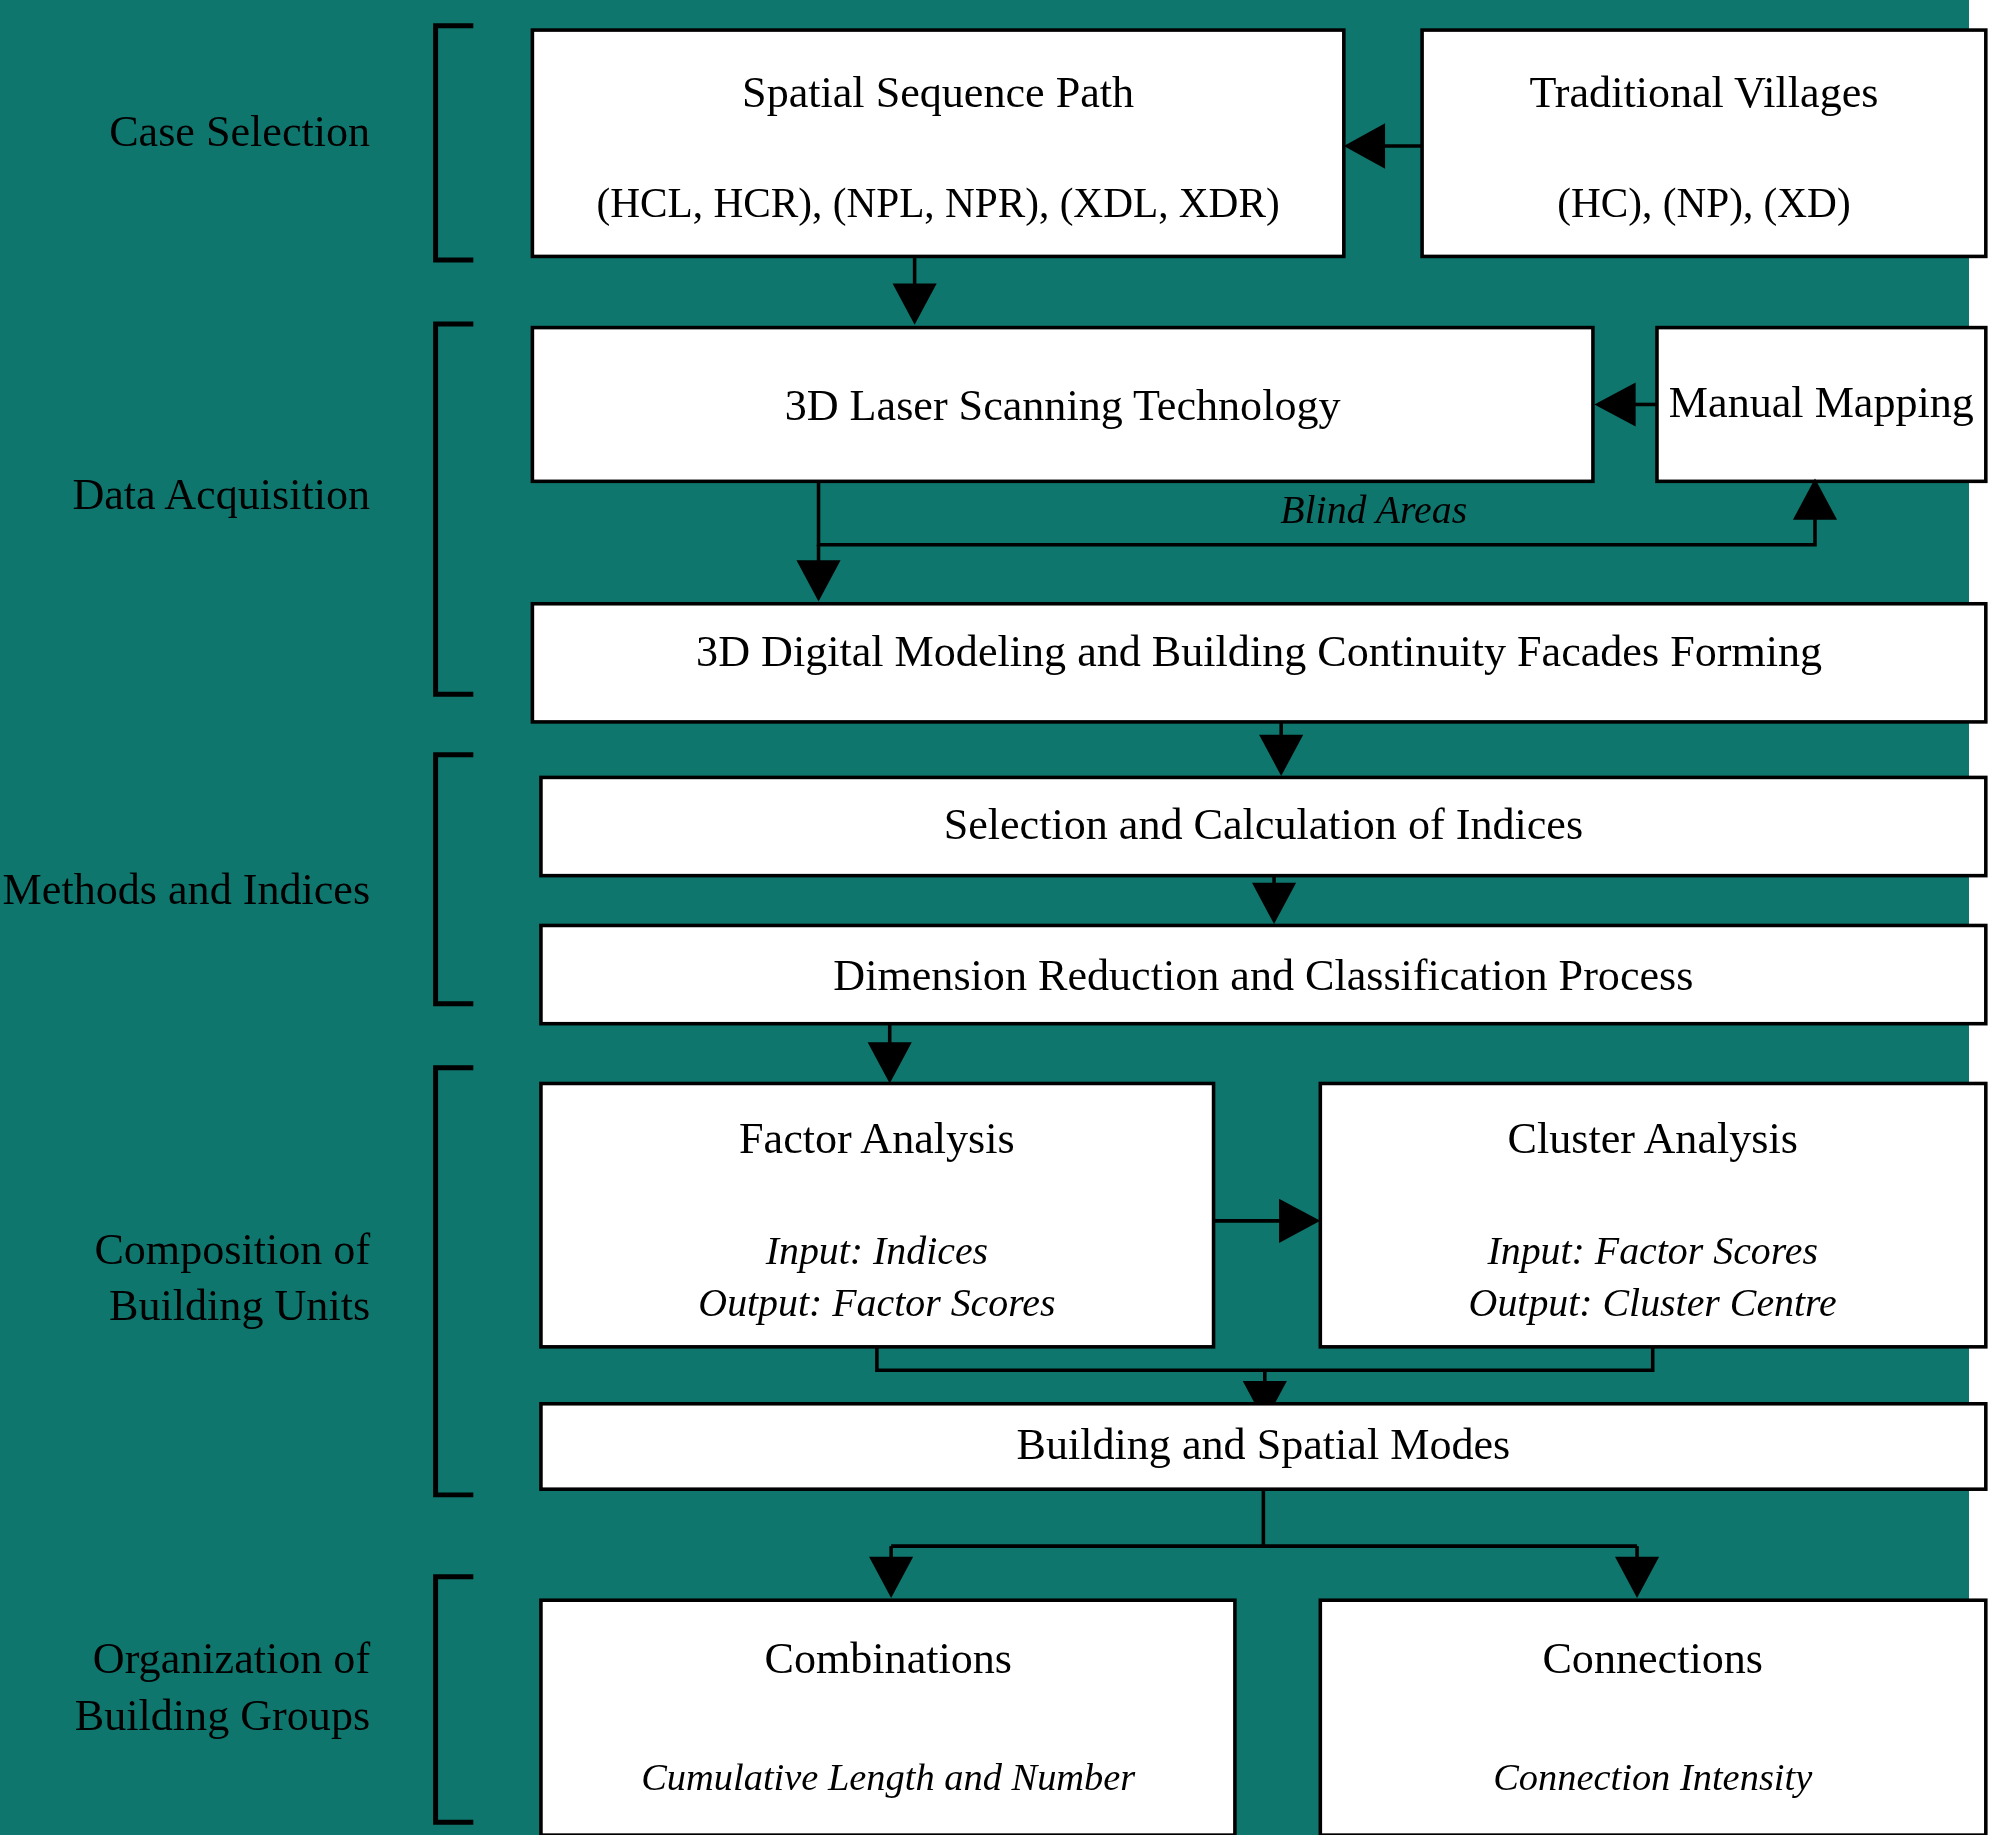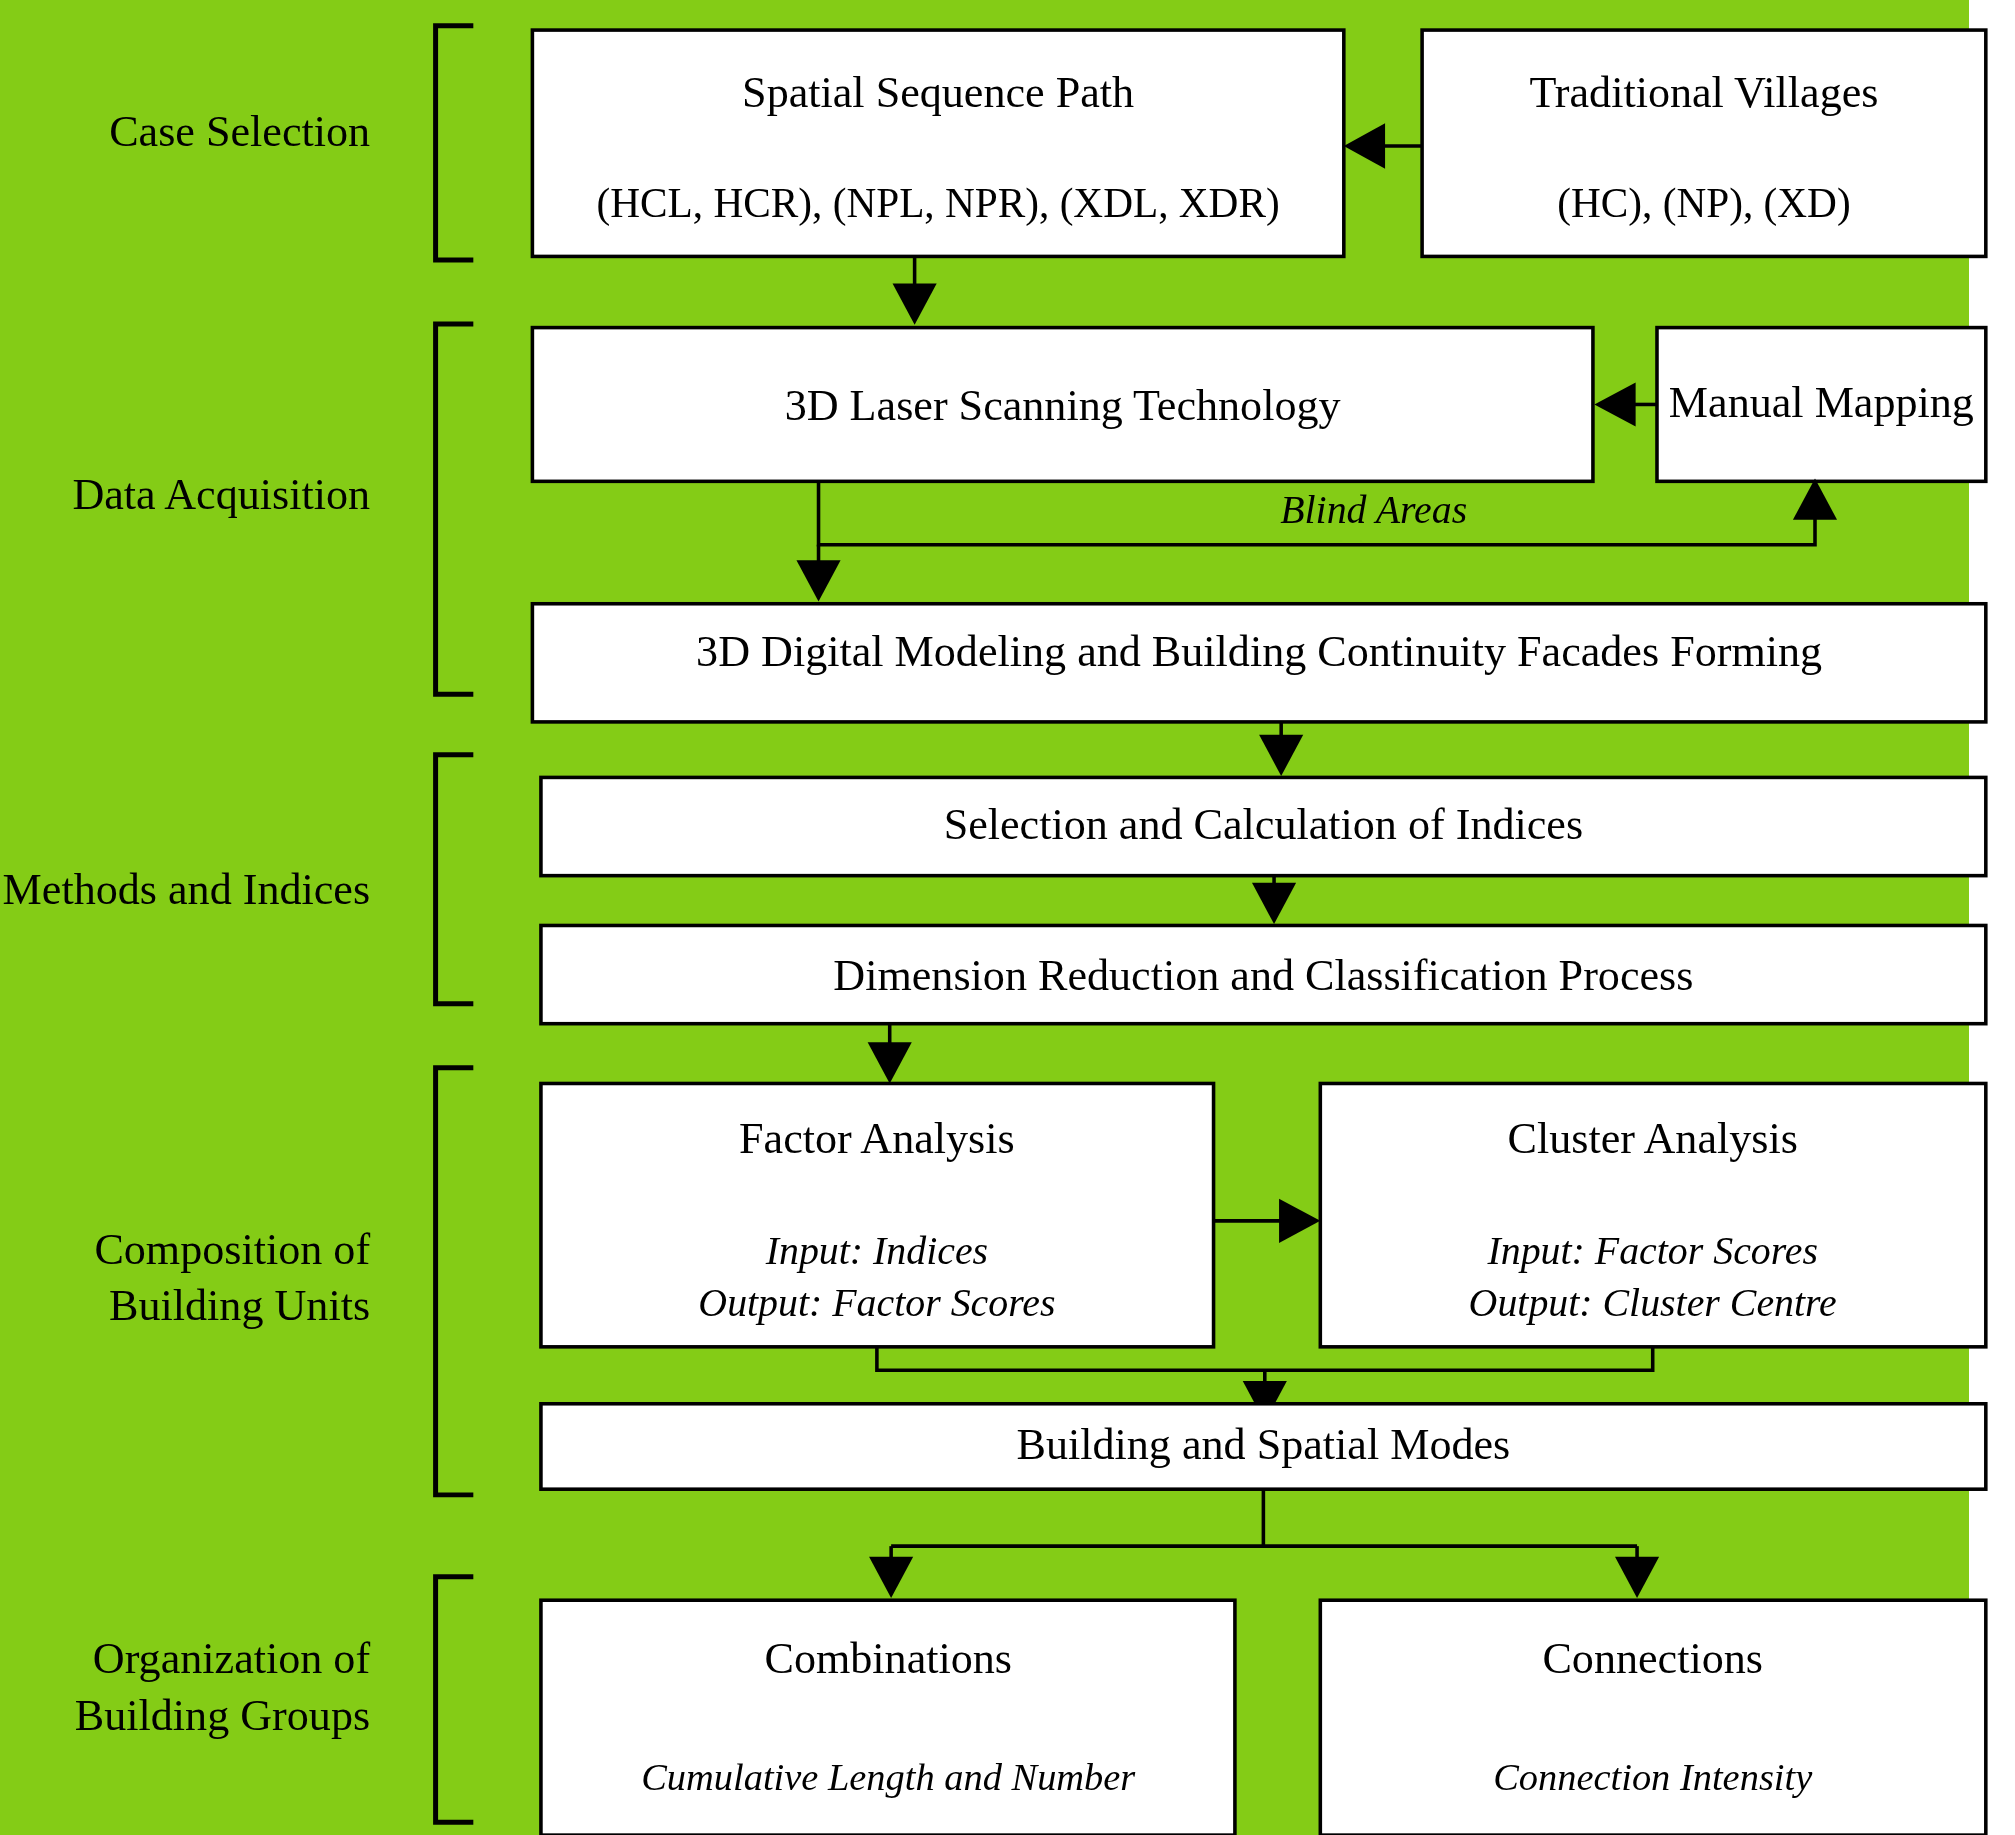--- a/index.html
+++ b/index.html
@@ -1,17 +1,17 @@
 <!DOCTYPE html>
 <html style="font-size:11.4px"><head>
 <meta charset="utf-8">
 <style>
   html,body{margin:0;padding:0;background:#ffffff;}
   body{width:2015px;height:1836px;overflow:hidden;font-family:"Liberation Serif", serif;}
-  #stage{position:relative;width:1969px;height:1836px;background:#84cc16;}
+  #stage{position:relative;width:1969px;height:1836px;background:#0f766e;}
   svg{position:absolute;left:0;top:0;width:2015px;height:1836px;}
   .bx{fill:#ffffff;stroke:#000000;stroke-width:5;}
   .ln{stroke:#000000;stroke-width:5;fill:none;}
   .brk{stroke:#000000;stroke-width:7;fill:none;}
   .ah{fill:#000000;}
   text{fill:#000000;font-family:"Liberation Serif", serif;}
   .stage-label{font-size:62px;}
   .boxtitle{font-size:62px;}
   .boxsub{font-size:58px;}
   .ital{font-style:italic;font-size:56px;}

